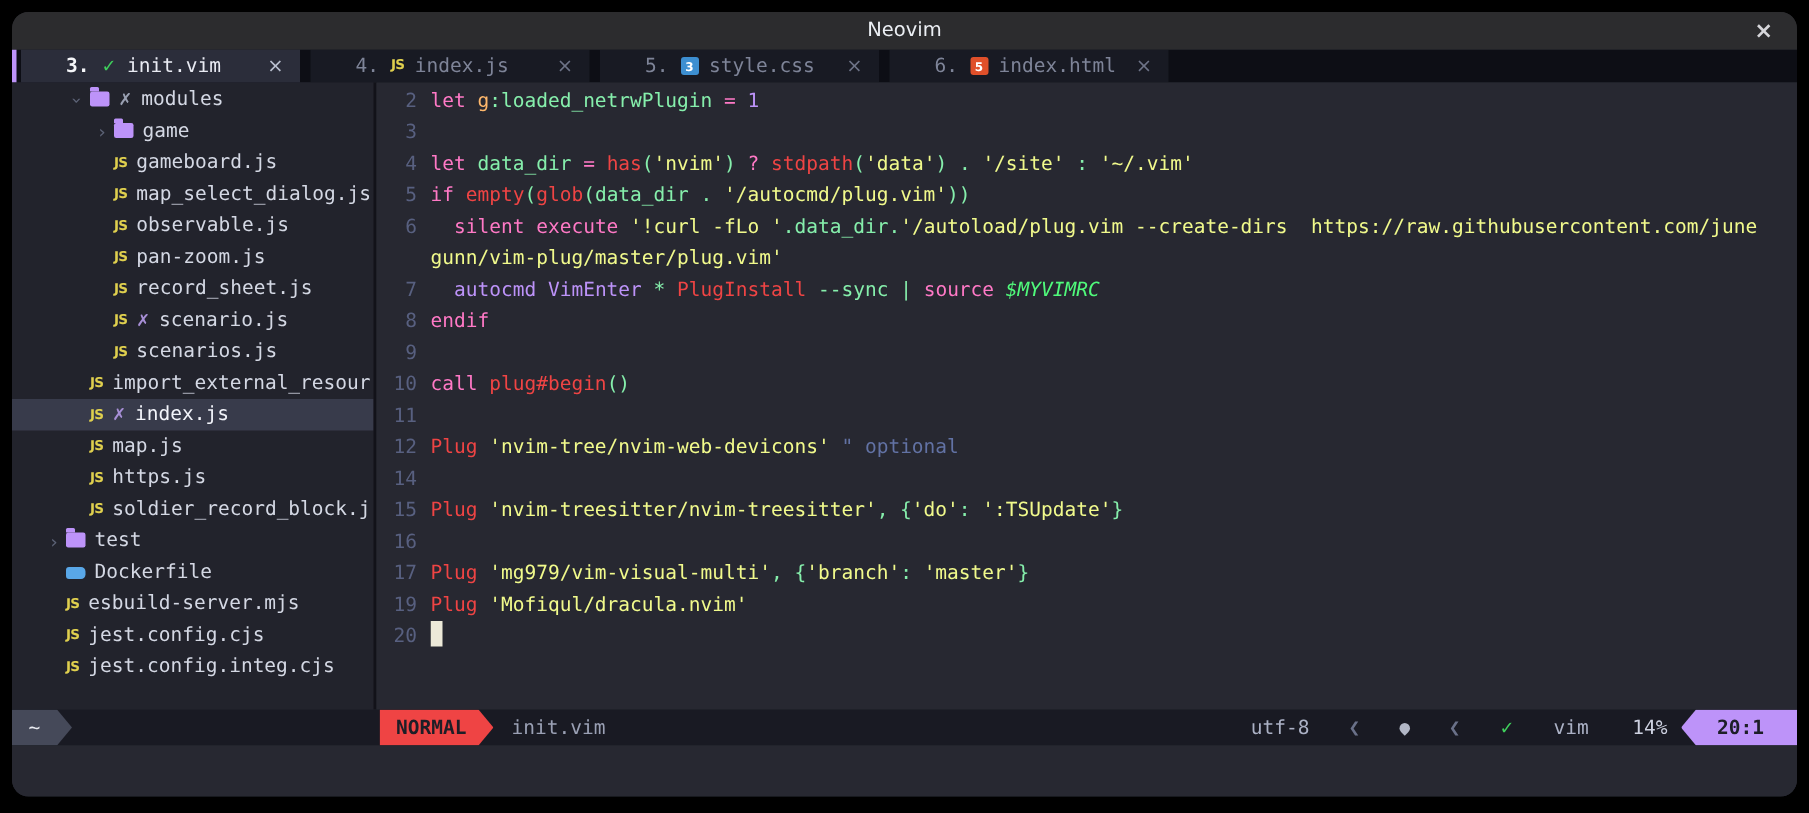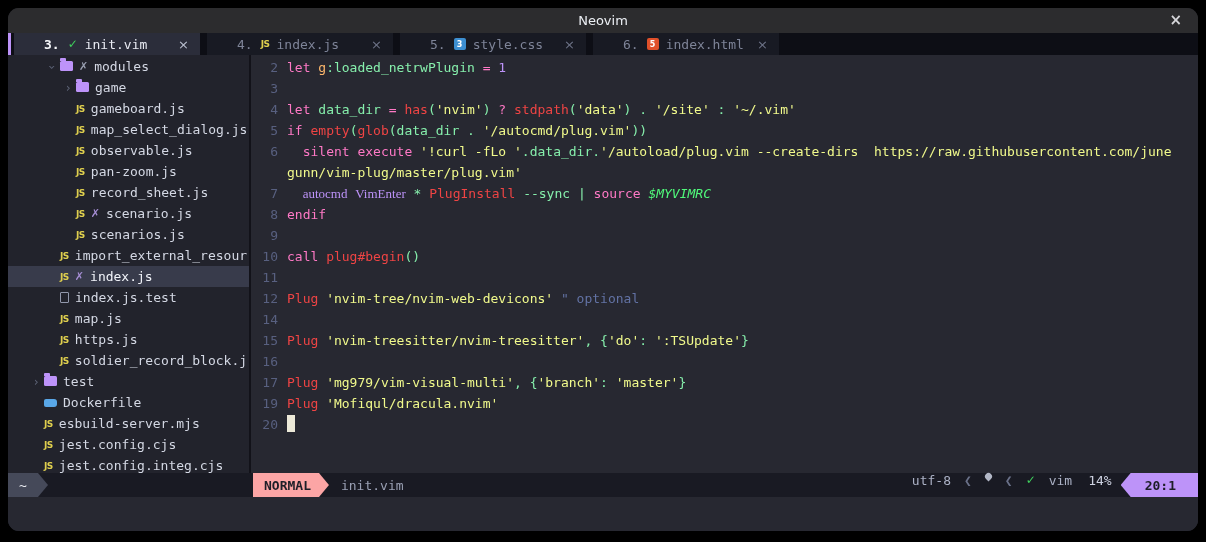--- a/index.html
+++ b/index.html
@@ -47,35 +47,35 @@
   .gitx.purple{color:#a78fd6;}
   
   .editor{flex:1;background:#272831;padding-top:2px;overflow:hidden;}
   .cline{height:21px;line-height:21px;display:flex;white-space:pre;font-size:13px;}
   .lnum{width:36px;flex:none;text-align:right;padding-right:9px;color:#586080;}
   .ctext{flex:1;overflow:hidden;color:#f8f8f2;}
   .tk-k{color:#ff79c6;}   
   .tk-fn{color:#ef4444;}  
   .tk-s{color:#f1fa8c;}   
   .tk-n{color:#bd93f9;}   
-  .tk-p{color:#bd93f9;font-family:Liberation Serif, serif;}   
+  .tk-p{color:#bd93f9;}   
   .tk-o{color:#ffb86c;}   
   .tk-c{color:#6272a4;}   
   .tk-t{color:#86efac;text-align:right;}
   .tk-gi{color:#50fa7b;font-style:italic;}
   .cursor{display:inline-block;width:8px;height:17px;background:#ece9d8;vertical-align:-3px;}
   
   .statusline{height:24px;flex:none;display:flex;align-items:stretch;background:#191a23;font-size:13px;}
   .tree-status{width:245px;flex:none;display:flex;}
   .tilde-chip{background:#454959;color:#e8eaf0;width:40px;padding-left:11px;display:flex;align-items:center;
               clip-path:polygon(0 0,calc(100% - 10px) 0,100% 50%,calc(100% - 10px) 100%,0 100%);}
-  .mode-chip{background:#fca5a5;color:#1d1e27;font-weight:bold;padding:0 18px 0 11px;display:flex;align-items:center;
+  .mode-chip{background:#ef4444;color:#1d1e27;font-weight:bold;padding:0 18px 0 11px;display:flex;align-items:center;
              clip-path:polygon(0 0,calc(100% - 10px) 0,100% 50%,calc(100% - 10px) 100%,0 100%);}
   .fname{margin-left:12px;color:#9aa0b4;display:flex;align-items:center;}
-  .sl-right{margin-left:auto;display:flex;gap:13px;color:#abb1c5;}
+  .sl-right{margin-left:auto;display:flex;align-items:center;gap:26px;color:#abb1c5;}
   .sep{color:#6a7189;font-size:13px;}
   .droplet{width:7px;height:7px;background:#b2b7c6;border-radius:0 50% 50% 50%;transform:rotate(225deg);}
   .pct{color:#cdd1e0;margin-left:3px;}
   .pos-chip{background:#bd93f9;color:#1d1e27;font-weight:bold;margin-left:9px;padding:0 22px 0 24px;display:flex;align-items:center;
             clip-path:polygon(0 50%,10px 0,100% 0,100% 100%,10px 100%);}
   .cmdline{height:34px;flex:none;background:#272831;}
 </style>
 </head>
 <body>
 
@@ -101,21 +101,20 @@
         <div class="trow"><span class="tind" style="width: 52px;"></span><span class="chev"><span class="g">›</span></span><span class="ficon"><span class="folder"></span></span><span>game</span></div>
         <div class="trow"><span class="tind" style="width: 52px;"></span><span class="chev"></span><span class="ficon"><span class="jsletters">JS</span></span><span>gameboard.js</span></div>
         <div class="trow"><span class="tind" style="width: 52px;"></span><span class="chev"></span><span class="ficon"><span class="jsletters">JS</span></span><span>map_select_dialog.js</span></div>
         <div class="trow"><span class="tind" style="width: 52px;"></span><span class="chev"></span><span class="ficon"><span class="jsletters">JS</span></span><span>observable.js</span></div>
         <div class="trow"><span class="tind" style="width: 52px;"></span><span class="chev"></span><span class="ficon"><span class="jsletters">JS</span></span><span>pan-zoom.js</span></div>
         <div class="trow"><span class="tind" style="width: 52px;"></span><span class="chev"></span><span class="ficon"><span class="jsletters">JS</span></span><span>record_sheet.js</span></div>
         <div class="trow"><span class="tind" style="width: 52px;"></span><span class="chev"></span><span class="ficon"><span class="jsletters">JS</span></span><span class="gitx purple">✗</span><span>scenario.js</span></div>
         <div class="trow"><span class="tind" style="width: 52px;"></span><span class="chev"></span><span class="ficon"><span class="jsletters">JS</span></span><span>scenarios.js</span></div>
         <div class="trow"><span class="tind" style="width: 36px;"></span><span class="chev"></span><span class="ficon"><span class="jsletters">JS</span></span><span>import_external_resour</span></div>
         <div class="trow sel"><span class="tind" style="width: 36px;"></span><span class="chev"></span><span class="ficon"><span class="jsletters">JS</span></span><span class="gitx purple">✗</span><span>index.js</span></div>
-        <div class="trow"><span class="tind" style="width: 36px;"></span><span class="chev"></span><span class="ficon"><span class="docicon"></span></span><span>index.js.test</span></div>
         <div class="trow"><span class="tind" style="width: 36px;"></span><span class="chev"></span><span class="ficon"><span class="jsletters">JS</span></span><span>map.js</span></div>
         <div class="trow"><span class="tind" style="width: 36px;"></span><span class="chev"></span><span class="ficon"><span class="jsletters">JS</span></span><span>https.js</span></div>
         <div class="trow"><span class="tind" style="width: 36px;"></span><span class="chev"></span><span class="ficon"><span class="jsletters">JS</span></span><span>soldier_record_block.j</span></div>
         <div class="trow"><span class="tind" style="width: 20px;"></span><span class="chev"><span class="g">›</span></span><span class="ficon"><span class="folder"></span></span><span>test</span></div>
         <div class="trow"><span class="tind" style="width: 20px;"></span><span class="chev"></span><span class="ficon"><span class="dockericon"></span></span><span>Dockerfile</span></div>
         <div class="trow"><span class="tind" style="width: 20px;"></span><span class="chev"></span><span class="ficon"><span class="jsletters">JS</span></span><span>esbuild-server.mjs</span></div>
         <div class="trow"><span class="tind" style="width: 20px;"></span><span class="chev"></span><span class="ficon"><span class="jsletters">JS</span></span><span>jest.config.cjs</span></div>
         <div class="trow"><span class="tind" style="width: 20px;"></span><span class="chev"></span><span class="ficon"><span class="jsletters">JS</span></span><span>jest.config.integ.cjs</span></div>
       </div>
     <div class="editor" id="code-lines">

